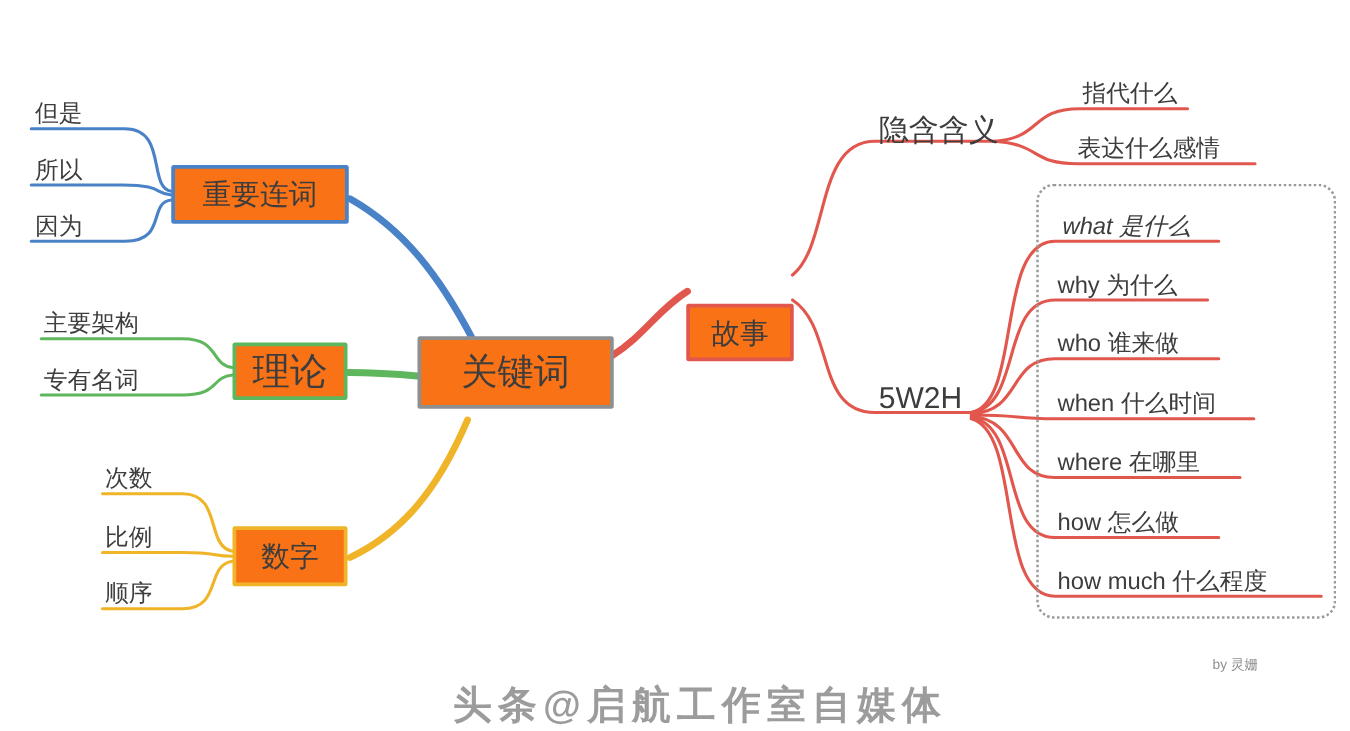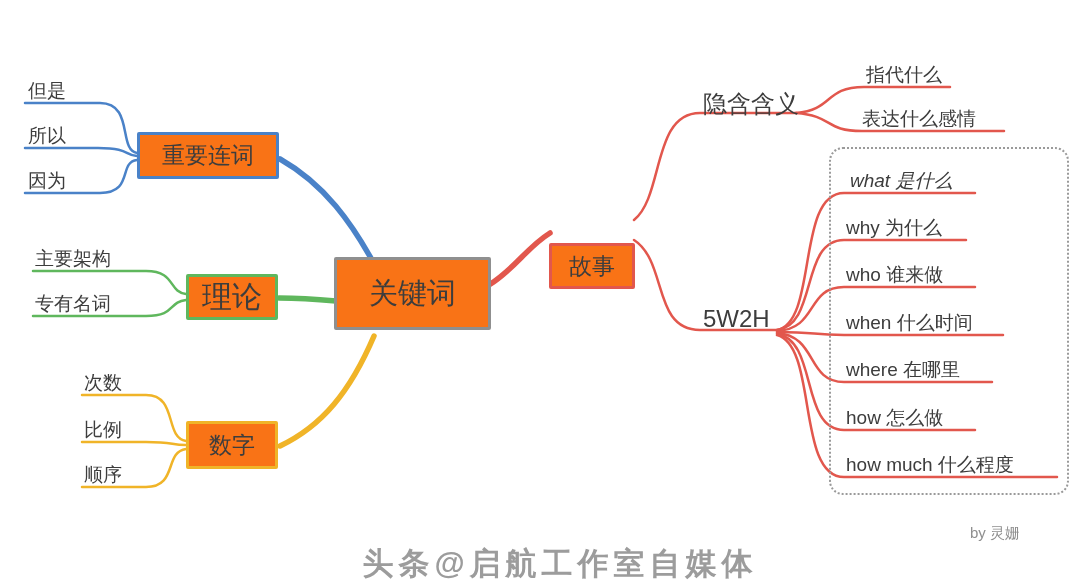--- a/index.html
+++ b/index.html
@@ -42,21 +42,21 @@
     white-space: nowrap;
   }
   .dotted-box {
     position: absolute;
     border: 2px dotted #9a9a9a;
     border-radius: 14px;
     box-sizing: border-box;
   }
   .credit {
     position: absolute;
-    font-size: 15px;
+    font-size: 11px;
     color: #8f8f8f;
     white-space: nowrap;
   }
   .watermark {
     position: absolute;
     left: 50%;
     transform: translateX(-50%);
     font-size: 31px;
     font-weight: bold;
     letter-spacing: 5px;
@@ -97,21 +97,21 @@
     <path d="M 777 330 C 818 325 800 240 844 240 L 966 240" stroke="#e2574d" stroke-width="2.5" fill="none" stroke-linecap="round"></path>
     <path d="M 777 331 C 818 329 806 287 844 287 L 975 287" stroke="#e2574d" stroke-width="2.5" fill="none" stroke-linecap="round"></path>
     <path d="M 777 332 C 818 332 810 335 844 335 L 1003 335" stroke="#e2574d" stroke-width="2.5" fill="none" stroke-linecap="round"></path>
     <path d="M 777 333 C 818 336 806 382 844 382 L 992 382" stroke="#e2574d" stroke-width="2.5" fill="none" stroke-linecap="round"></path>
     <path d="M 777 334 C 818 340 800 430 844 430 L 975 430" stroke="#e2574d" stroke-width="2.5" fill="none" stroke-linecap="round"></path>
     <path d="M 777 335 C 818 346 796 477 844 477 L 1057 477" stroke="#e2574d" stroke-width="2.5" fill="none" stroke-linecap="round"></path>
   </svg>
 
   <div class="dotted-box" style="left:829px; top:147px; width:240px; height:348px;"></div>
 
-  <div class="node root-box" style="left:334px; top:257px; width:157px; height:73px;">关键词</div>
+  <div class="node root-box" style="left:334px; top:269px; width:157px; height:58px;">关键词</div>
 
   <div class="node box-blue" style="left:137px; top:132px; width:142px; height:47px;">重要连词</div>
   <div class="node box-green" style="left:186px; top:274px; width:92px; height:46px;">理论</div>
   <div class="node box-yellow" style="left:186px; top:421px; width:92px; height:48px;">数字</div>
   <div class="node box-red" style="left:549px; top:207px; width:86px; height:46px;margin-top:36px;">故事</div>
 
   <div class="leaf" style="left:28px; top:78px;">但是</div>
   <div class="leaf" style="left:28px; top:123px;">所以</div>
   <div class="leaf" style="left:28px; top:168px;">因为</div>
 

